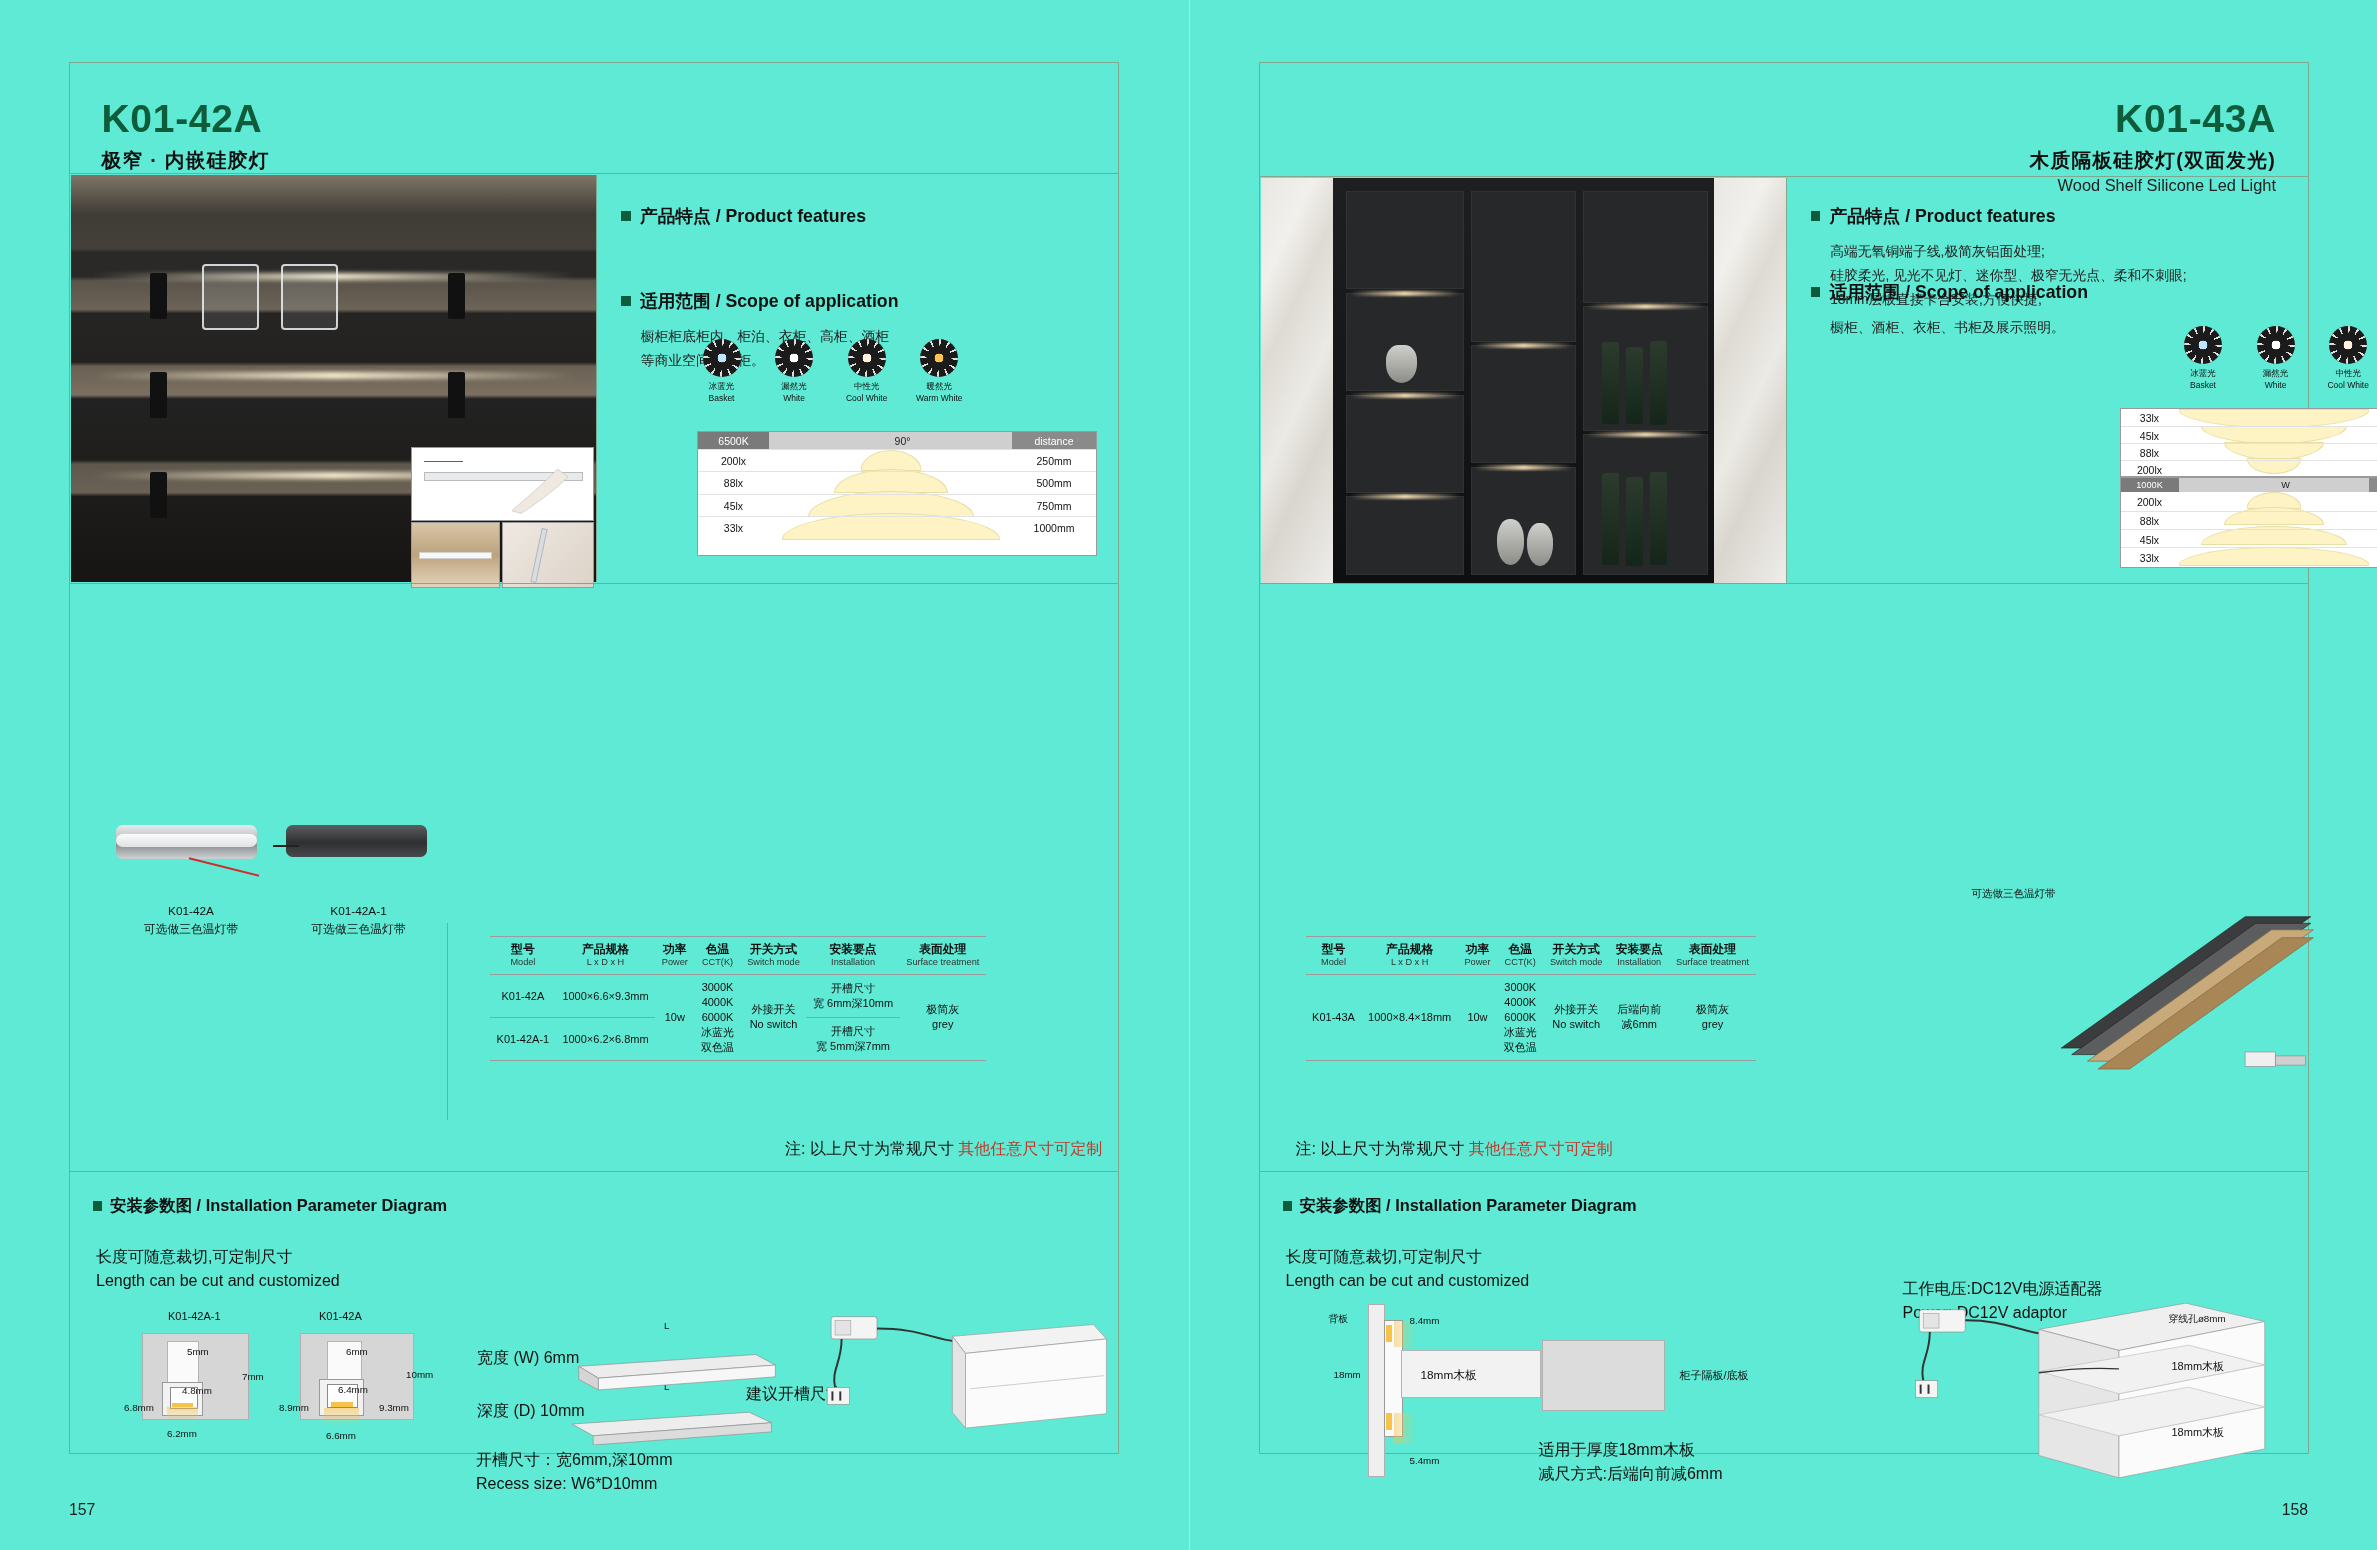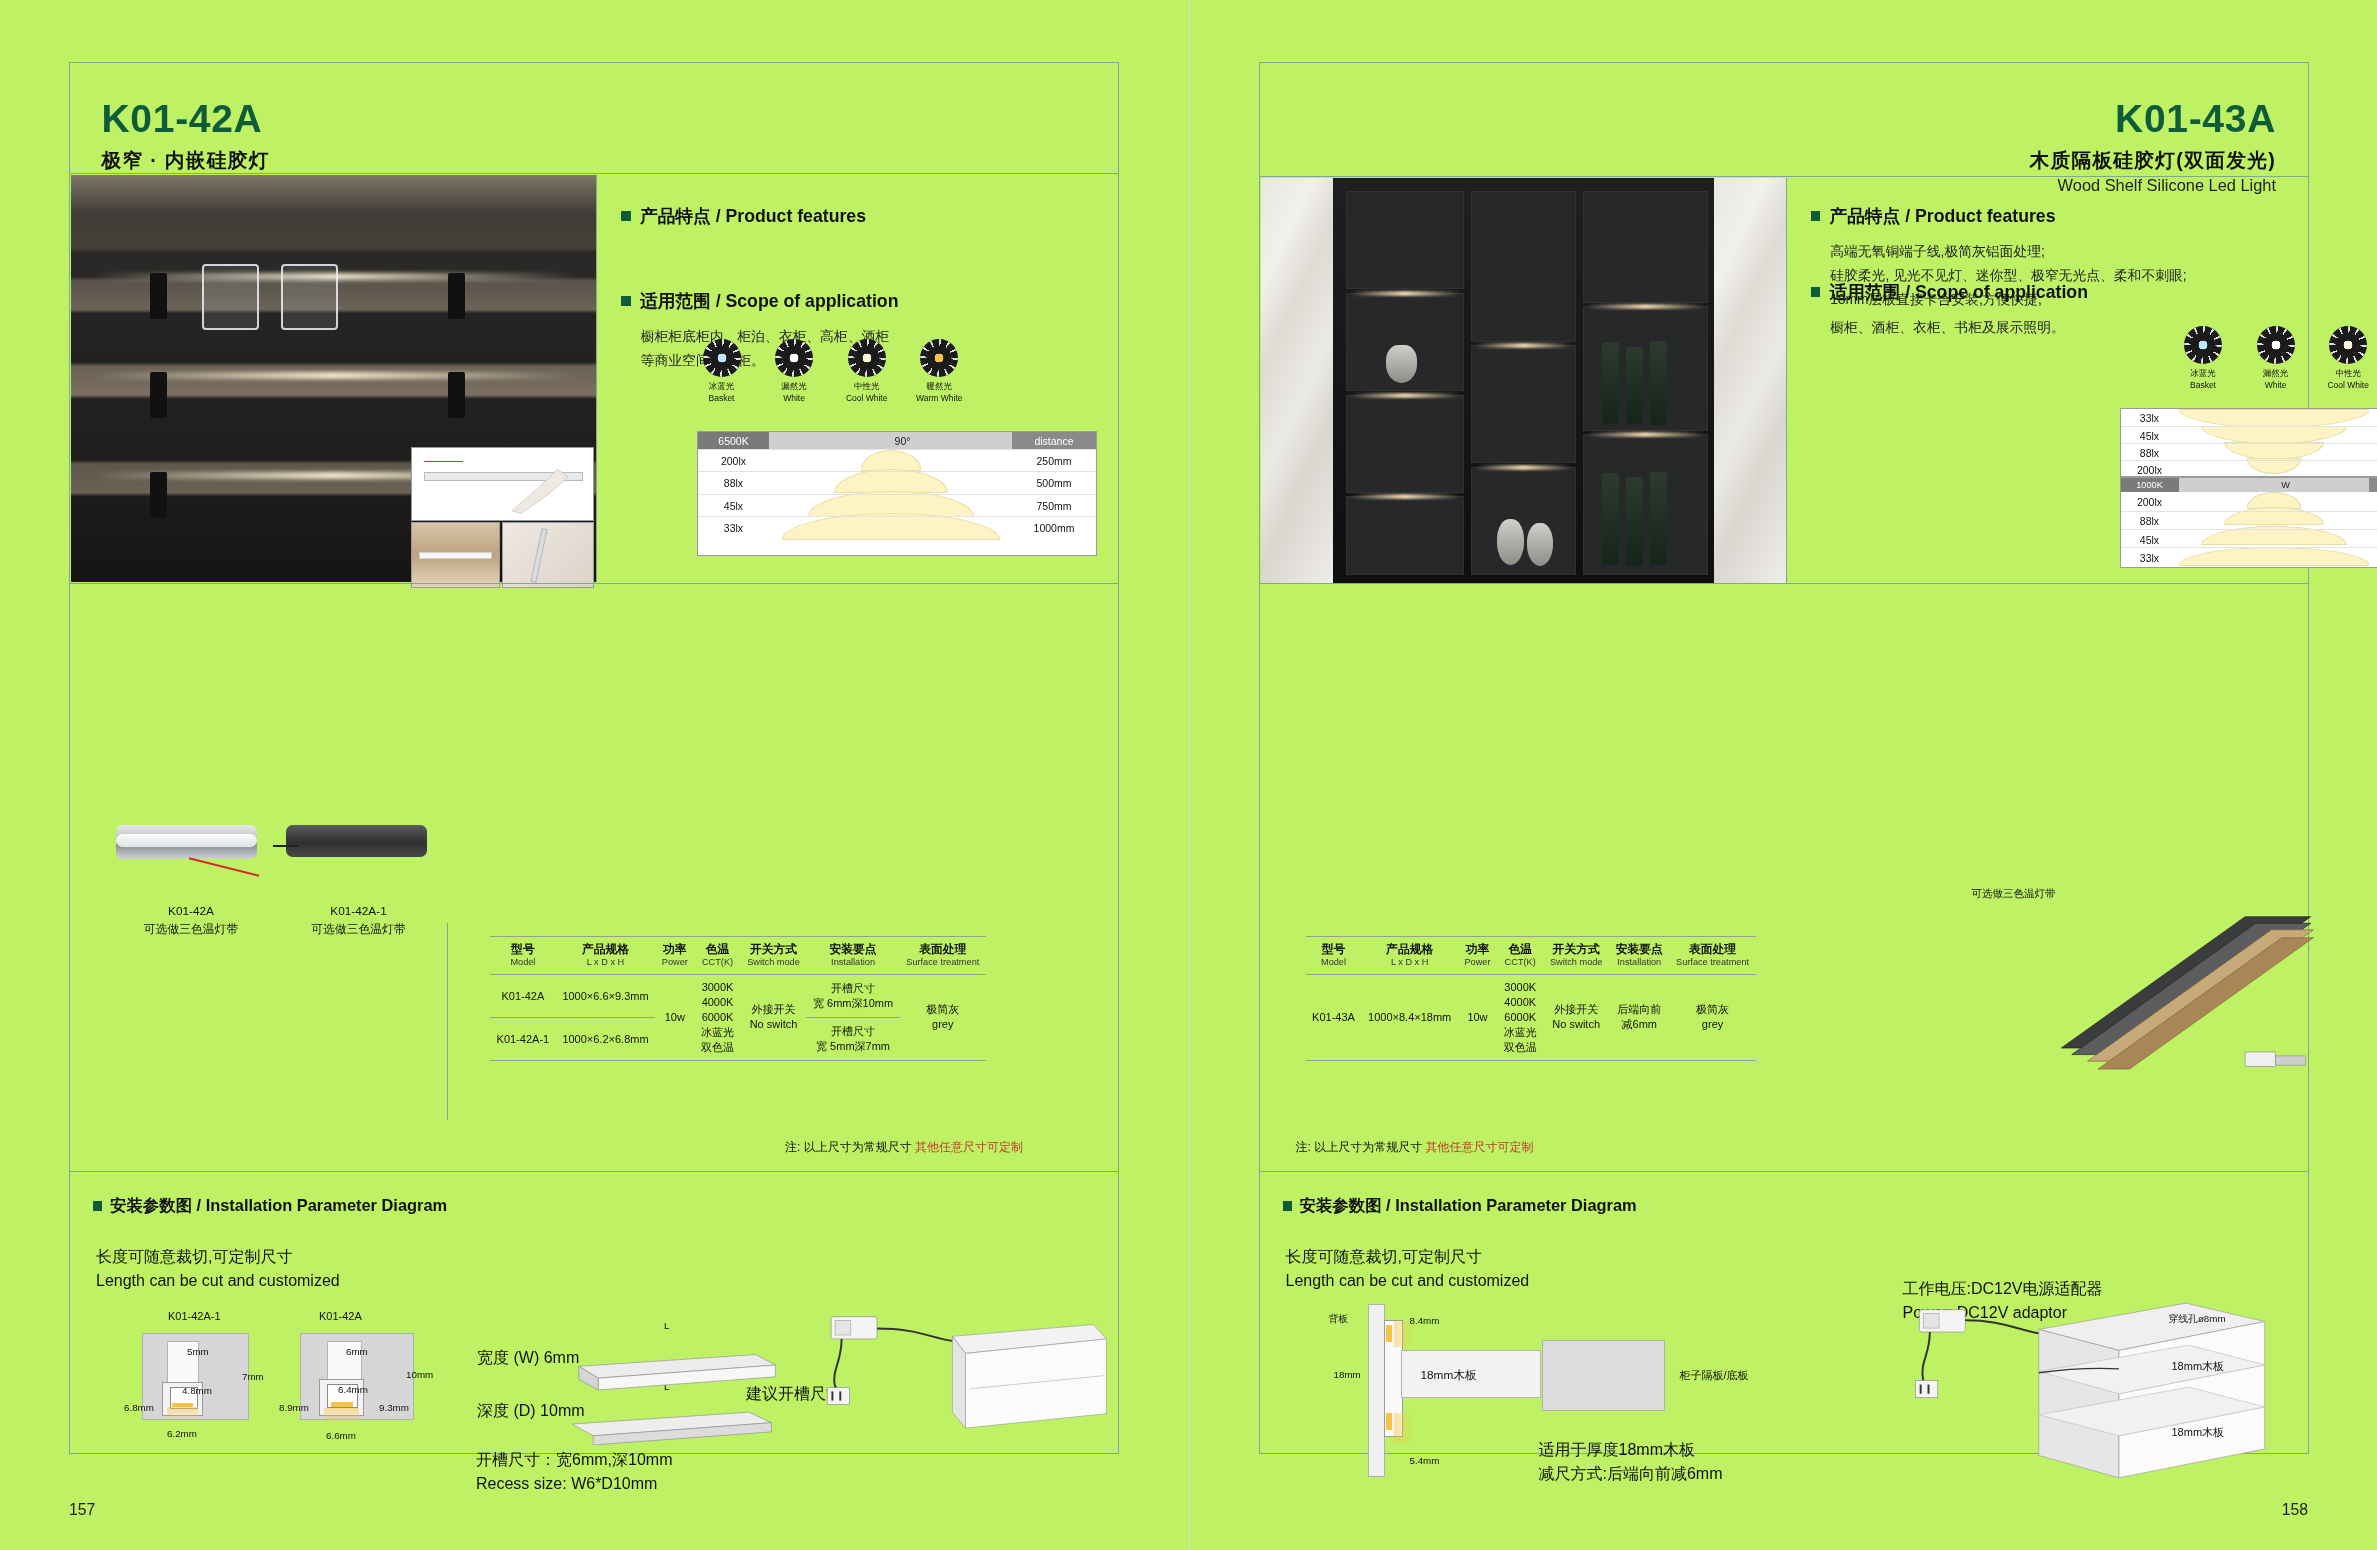--- a/index.html
+++ b/index.html
@@ -1,18 +1,18 @@
 <!DOCTYPE html>
 <html style="font-size:10.5px"><head>
 <meta charset="utf-8">
 <style>
   html,body{margin:0;padding:0;background:#ffffff;}
   body{width:2377px;height:1550px;font-family:"Liberation Sans", sans-serif;color:#1a1a1a;overflow:hidden;}
   .spread{position:relative;width:2377px;height:1550px;display:flex;}
-  .page{position:relative;width:1189px;height:1550px;background:#bef264;box-sizing:border-box;}
+  .page{position:relative;width:1189px;height:1550px;background:#5eead4;box-sizing:border-box;}
   .page.right{border-left:1.3px solid #d9d9d9;}
   .frame{position:absolute;left:69px;top:62px;width:1050px;height:1392px;border:1.3px solid #7ea98f;box-sizing:border-box;}
   .page.right .frame{left:69px;}
 
   
   .hdr{position:absolute;left:31.5px;top:36px;}
   .hdr.r{left:auto;right:31.5px;text-align:right;}
   .hdr h1{margin:0;font-size:39px;font-weight:bold;color:#0e5c3a;letter-spacing:0.7px;line-height:1.05;}
   .hdr .cn{margin:6.6px 0 2.6px;font-size:19.7px;font-weight:bold;color:#111;letter-spacing:1.3px;}
   .hdr .en{margin:0;font-size:16.4px;color:#222;}
@@ -82,21 +82,21 @@
   .lead{position:absolute;height:2px;background:#d32b2b;}
   .lead.blk{background:#222;}
   .cap{font-size:11.8px;text-align:center;color:#111;}
 
   
   .spec{position:absolute;font-size:11px;color:#111;}
   .spec table{border-collapse:collapse;}
   .spec th,.spec td{border-bottom:0.7px solid #9b9b9b;padding:5.3px 6.6px;text-align:center;vertical-align:middle;font-weight:normal;}
   .spec thead th{border-top:0.7px solid #9b9b9b;border-bottom:0.7px solid #9b9b9b;font-size:11.8px;font-weight:bold;line-height:1.25;}
   .spec thead th .en{display:block;font-size:9.2px;font-weight:normal;color:#333;}
-  .note{position:absolute;font-size:12px;color:#111;}
+  .note{position:absolute;font-size:16px;color:#111;}
   .note .red{color:#c0392b;}
 
   
   .inst-title{position:absolute;display:flex;align-items:center;font-size:16.4px;font-weight:bold;color:#111;}
   .inst-title .sq{background:#0e5c3a;width:9.2px;height:9.2px;margin-right:7.9px;}
   .small{position:absolute;font-size:16px;line-height:1.5;color:#111;}
   .dim{position:absolute;font-size:9.8px;color:#111;}
 
   .profile{position:absolute;background:#f2f2f2;border:0.7px solid #9a9a9a;}
   .profile .slot{position:absolute;background:#fff;border:0.7px solid #8a8a8a;}

